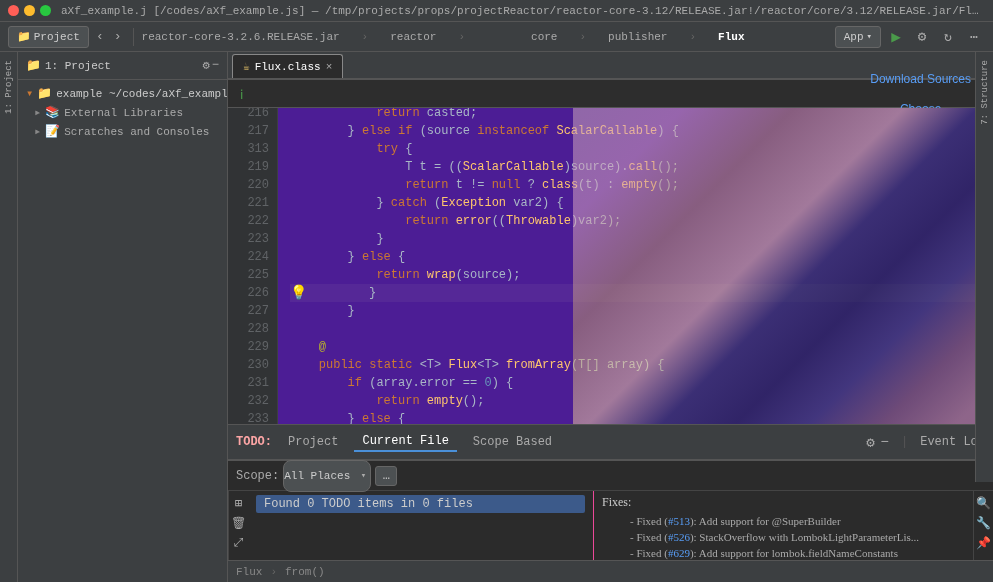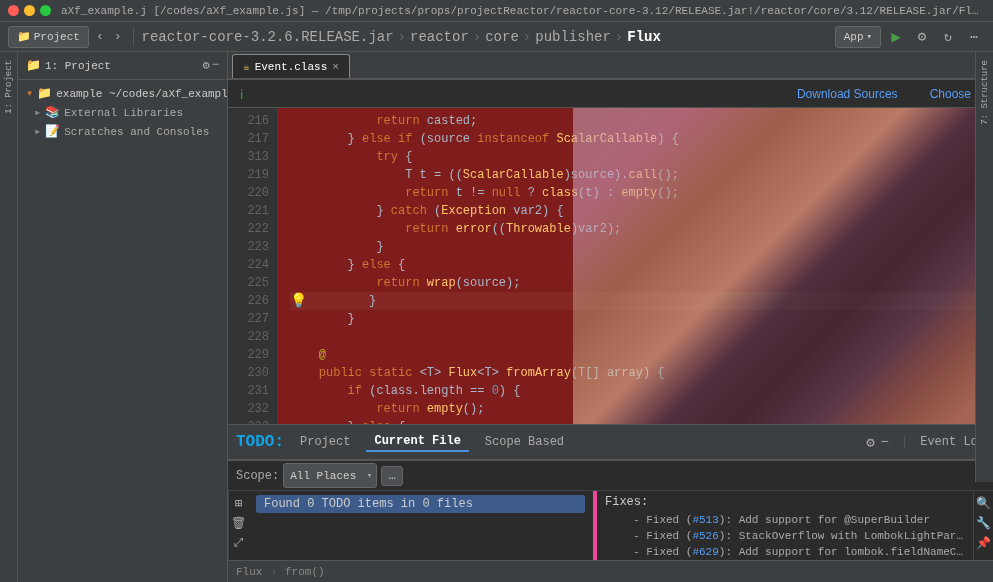--- a/index.html
+++ b/index.html
@@ -41,21 +41,21 @@
       border-radius: 3px;
       color: #ccc;
       font-size: 11px;
       cursor: pointer;
       display: flex;
       align-items: center;
       gap: 3px;
     }
     .nav-arrow { color: #aaa; font-size: 13px; padding: 0 3px; cursor: pointer; }
     .nav-separator { width: 1px; height: 18px; background: #555; margin: 0 4px; }
-    .nav-path { font-size: 14px; color: #aaa; display: flex; align-items: center; gap: 2px; }
+    .nav-path { font-size: 11px; color: #aaa; display: flex; align-items: center; gap: 20px; }
     .nav-path-sep { color: #666; margin: 0 2px; }
     .nav-right { margin-left: auto; display: flex; align-items: center; gap: 4px; }
     .nav-icon-btn { width: 22px; height: 22px; display: flex; align-items: center; justify-content: center; color: #aaa; cursor: pointer; font-size: 14px; }
 
     
     .sidebar {
       width: 220px;
       background: #3c3f41;
       border-right: 1px solid #555;
       overflow: hidden;
@@ -128,38 +128,40 @@
       padding: 0 12px;
       font-size: 12px;
       color: #aaa;
       border-bottom: 1px solid #555;
       gap: 8px;
     }
     .info-banner-actions {
       margin-left: auto;
       display: flex;
       gap: 12px;
+      flex-direction: column;
     }
     .info-action-btn {
       padding: 2px 10px;
       font-size: 12px;
       color: #589df6;
       cursor: pointer;
       background: none;
       border: none;
       text-decoration: none;
     }
 
     
     .code-editor {
       flex: 1;
-      background: #7f1d1d;
+      background: #4c1d95;
       overflow: hidden;
       position: relative;
       display: flex;
+      align-items: center;
     }
     .line-numbers {
       width: 50px;
       background: #313335;
       padding: 4px 0;
       text-align: right;
       color: #606366;
       font-size: 12px;
       line-height: 18px;
       padding-right: 8px;
@@ -215,21 +217,21 @@
       border-bottom: 1px solid #555;
       font-size: 12px;
       color: #aaa;
     }
     .bottom-tab {
       padding: 2px 8px;
       cursor: pointer;
       color: #aaa;
       font-size: 12px;
     }
-    .bottom-tab.active { color: #fff; border-bottom: 2px solid #4a90d9; font-weight: bold; }
+    .bottom-tab.active { color: #fff; border-bottom: 2px solid #4a90d9; }
     .bottom-tools { margin-left: auto; display: flex; align-items: center; gap: 6px; }
     .bottom-icon { color: #aaa; font-size: 14px; cursor: pointer; }
 
     
     .todo-panel {
       height: 100px;
       background: #2b2b2b;
       display: flex;
       flex-direction: column;
       border-top: 1px solid #555;
@@ -245,25 +247,25 @@
       border-bottom: 1px solid #444;
     }
     .scope-select {
       display: flex;
       align-items: center;
       gap: 4px;
     }
     .scope-dropdown {
       background: #4c5052;
       border: 1px solid #666;
-      border-radius: 3px;
-      padding: 1px 20px 1px 6px;
+      border-radius: 8px;
+      padding: 1px 20px 1px 0;
       color: #ccc;
       font-size: 11px;
-      height: 25px;
+      height: 32px;
       position: relative;
       display: flex;
       align-items: center;
       cursor: pointer;
     }
     .scope-dropdown-arrow { position: absolute; right: 4px; font-size: 9px; color: #aaa; }
     .scope-btn {
       width: 22px; height: 20px;
       background: #4c5052;
       border: 1px solid #666;
@@ -271,25 +273,26 @@
       display: flex; align-items: center; justify-content: center;
       cursor: pointer;
       font-size: 12px;
       color: #ccc;
     }
     .todo-content { flex: 1; display: flex; overflow: hidden; }
     .todo-list { flex: 1; padding: 4px 8px; font-size: 12px; color: #aaa; }
     .todo-result { font-size: 12px; color: #aaa; padding: 2px 0; background: #3c5a8a; padding: 2px 8px; border-radius: 2px; color: #ccc; }
     .todo-right {
       width: 380px;
-      border-left: 4px solid #ec4899;
+      border-left: 1px solid #ec4899;
       padding: 4px 8px;
       font-size: 12px;
       color: #aaa;
       overflow: hidden;
+      font-family: Liberation Serif, serif;
     }
     .fixes-title { color: #ccc; font-size: 12px; margin-bottom: 3px; }
     .fix-item { font-size: 11px; color: #aaa; line-height: 16px; white-space: nowrap; overflow: hidden; text-overflow: ellipsis; margin-left: 28px; }
     .fix-link { color: #589df6; }
     .todo-icons {
       width: 20px;
       display: flex;
       flex-direction: column;
       align-items: center;
       padding: 4px 0;
@@ -336,21 +339,21 @@
       <span>Project</span>
     </div>
     <span class="nav-arrow">‹</span>
     <span class="nav-arrow">›</span>
     <div class="nav-separator"></div>
     <div class="nav-path">
       <span style="cursor:pointer;color:#aaa;">reactor-core-3.2.6.RELEASE.jar</span>
       <span class="nav-path-sep">›</span>
       <span style="cursor:pointer;color:#aaa;">reactor</span>
       <span class="nav-path-sep">›</span>
-      <span style="cursor:pointer;color:#aaa;">core</span>
+      <span style="cursor:pointer;color:#aaa;margin-left:44px;">core</span>
       <span class="nav-path-sep">›</span>
       <span style="cursor:pointer;color:#aaa;">publisher</span>
       <span class="nav-path-sep">›</span>
       <span style="cursor:pointer;color:#fff;font-weight:bold;">Flux</span>
     </div>
     <div class="nav-right">
       <div class="nav-btn">
         <span>App</span>
         <span style="font-size:9px;">▾</span>
       </div>
@@ -397,21 +400,21 @@
 
     <div style="width:18px;background:#3c3f41;border-left:1px solid #555;display:flex;flex-direction:column;align-items:center;padding:4px 0;gap:8px;position:absolute;right:0;top:52px;height:calc(100% - 52px - 100px);z-index:5;">
       <span class="stripe-label" style="font-size:9px;color:#aaa;writing-mode:vertical-rl;transform:rotate(180deg);cursor:pointer;">7: Structure</span>
     </div>
 
     <div style="flex:1;display:flex;flex-direction:column;overflow:hidden;">
 
       <div class="tab-bar">
         <div class="tab active">
           <span style="font-size:11px;color:#e8c46a;">☕</span>
-          <span>Event.class</span>
+          <span>Flux.class</span>
           <span class="tab-close">×</span>
         </div>
       </div>
 
       <div class="info-banner">
         <span style="color:#4a9a4a;font-size:13px;">ℹ</span>
         <div class="info-banner-actions">
           <button class="info-action-btn">Download Sources</button>
           <button class="info-action-btn">Choose</button>
         </div>
@@ -452,29 +455,29 @@
           <div class="code-line"><span>            } </span><span class="kw">catch</span><span> (</span><span class="cls">Exception</span><span> var2) {</span></div>
           <div class="code-line"><span>                </span><span class="kw">return</span><span> </span><span class="fn">error</span><span>((</span><span class="cls">Throwable</span><span>)var2);</span></div>
           <div class="code-line"><span>            }</span></div>
           <div class="code-line"><span>        } </span><span class="kw">else</span><span> {</span></div>
           <div class="code-line"><span>            </span><span class="kw">return</span><span> </span><span class="fn">wrap</span><span>(source);</span></div>
           <div class="code-line highlighted"><span class="bulb">💡</span><span>        }</span></div>
           <div class="code-line"><span>        }</span></div>
           <div class="code-line"></div>
           <div class="code-line"><span>    </span><span class="ann">@</span></div>
           <div class="code-line"><span>    </span><span class="kw">public</span><span> </span><span class="kw">static</span><span> &lt;T&gt; </span><span class="cls">Flux</span><span>&lt;T&gt; </span><span class="fn">fromArray</span><span>(</span><span class="type">T</span><span>[] array) {</span></div>
-          <div class="code-line"><span>        </span><span class="kw">if</span><span> (class.length == </span><span class="num">0</span><span>) {</span></div>
+          <div class="code-line"><span>        </span><span class="kw">if</span><span> (array.error == </span><span class="num">0</span><span>) {</span></div>
           <div class="code-line"><span>            </span><span class="kw">return</span><span> </span><span class="fn">empty</span><span>();</span></div>
           <div class="code-line"><span>        } </span><span class="kw">else</span><span> {</span></div>
 
         </div>
       </div>
 
       <div class="bottom-toolbar">
-        <span style="font-weight:bold;color:#0ea5e9;font-size:16px;">TODO:</span>
+        <span style="font-weight:bold;color:#fca5a5;font-size:12px;">TODO:</span>
         <span class="bottom-tab">Project</span>
         <span class="bottom-tab active">Current File</span>
         <span class="bottom-tab">Scope Based</span>
         <div class="bottom-tools">
           <span class="bottom-icon">⚙</span>
           <span class="bottom-icon">−</span>
           <span style="margin:0 6px;color:#555;">|</span>
           <span style="color:#aaa;font-size:12px;cursor:pointer;">Event Log</span>
         </div>
       </div>

